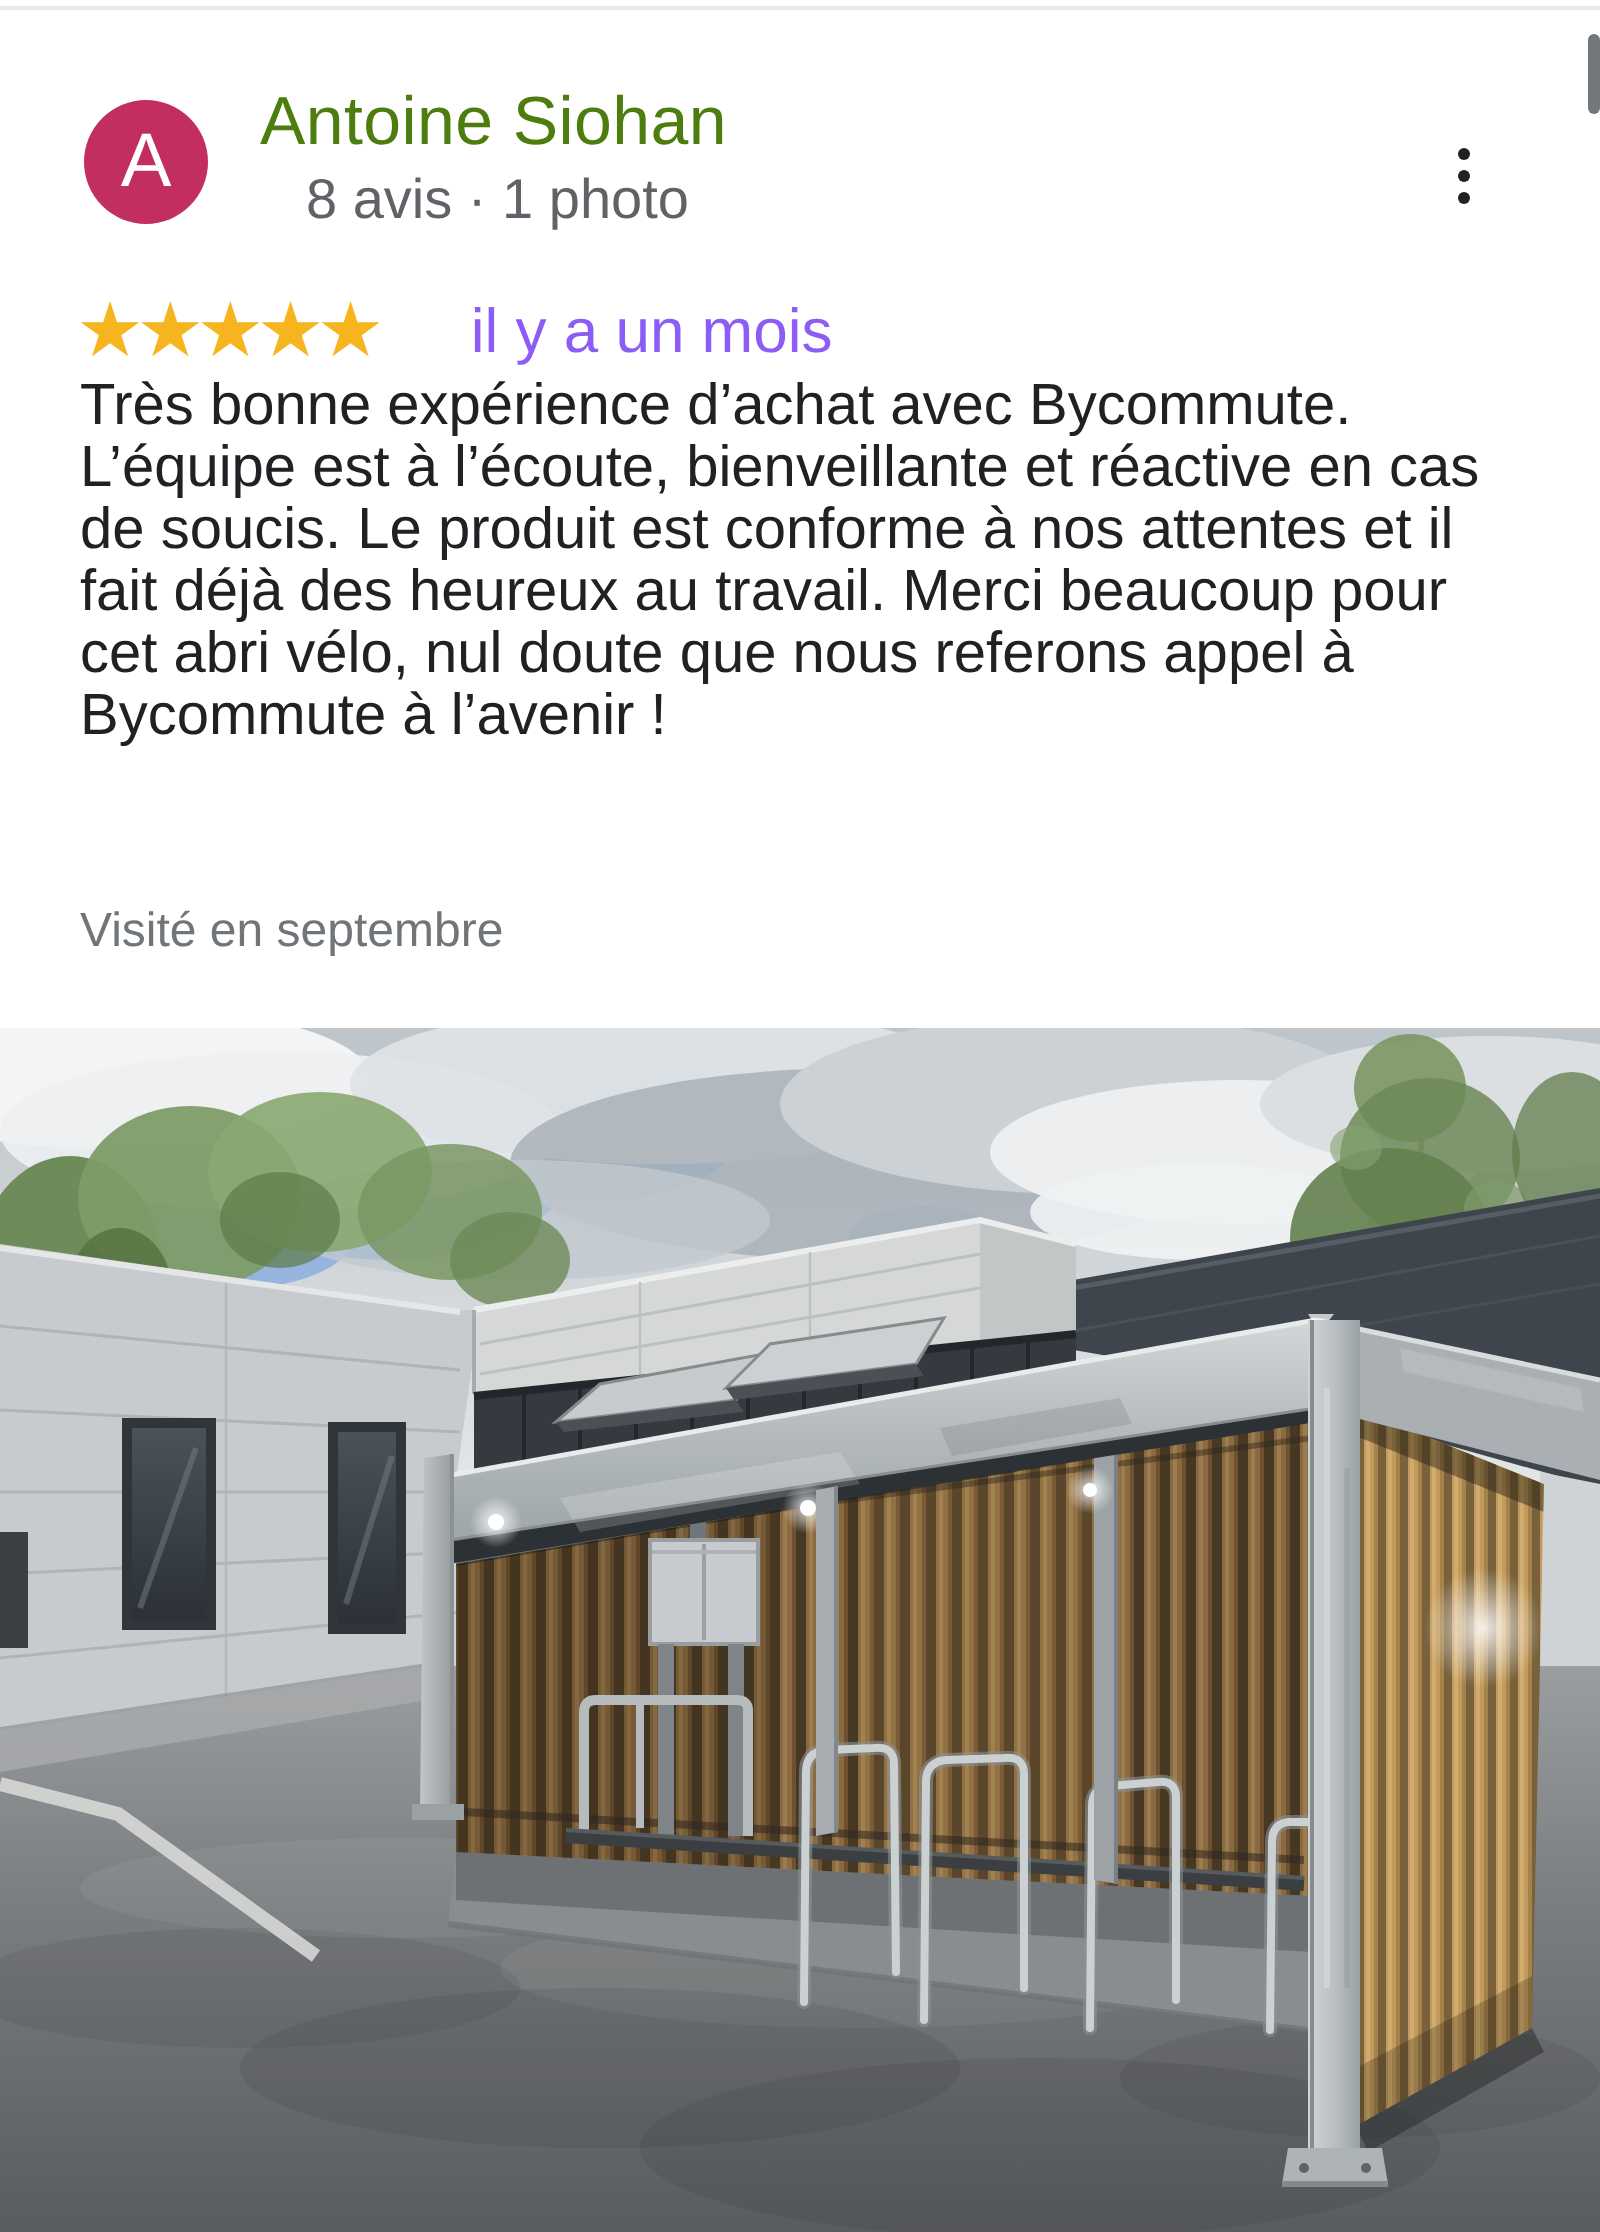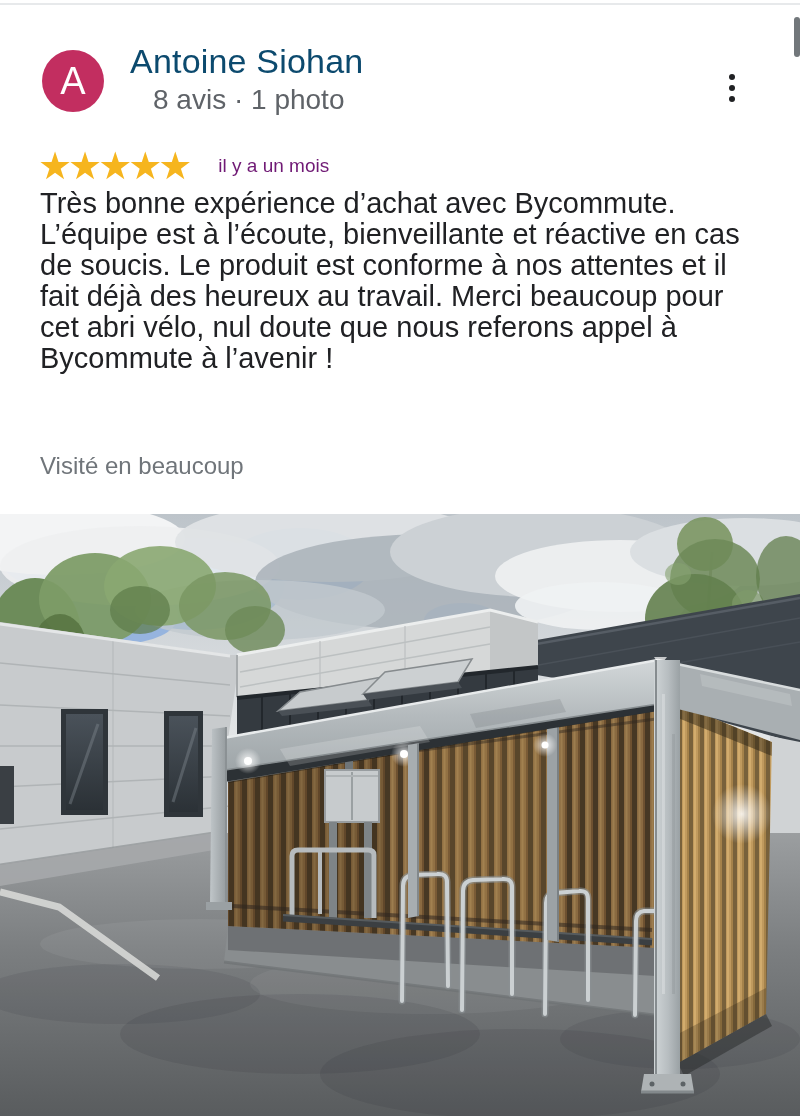--- a/index.html
+++ b/index.html
@@ -7,28 +7,28 @@
     width:800px;height:1116px;position:relative;overflow:hidden;
     background:#ffffff;font-family:"Liberation Sans",sans-serif;
     -webkit-font-smoothing:antialiased;
   }
   .top-divider{position:absolute;left:0;top:3px;width:800px;height:2px;background:#e7e9eb;}
   .scroll-thumb{position:absolute;right:0;top:17px;width:6px;height:40px;background:#72777b;border-radius:3px;}
   .avatar{
     position:absolute;left:42px;top:50px;width:62px;height:62px;border-radius:50%;
     background:#C22E60;color:#fff;font-size:38px;line-height:62px;text-align:center;
   }
-  .reviewer-name{position:absolute;left:130px;top:42px;font-size:34px;color:#0c4a6e;letter-spacing:.2px;}
+  .reviewer-name{position:absolute;left:130px;top:42px;font-size:34px;color:#4d7c0f;letter-spacing:.2px;}
   .reviewer-stats{position:absolute;left:130px;top:84px;font-size:28px;color:#5f6368;margin-left:23px;}
   .kebab{position:absolute;left:722px;top:68px;width:20px;height:40px;cursor:pointer;
     display:flex;flex-direction:column;align-items:center;justify-content:center;gap:5px;}
   .kebab .dot{width:6px;height:6px;border-radius:50%;background:#202124;}
   .rating-row{position:absolute;left:38px;top:144px;height:44px;display:flex;align-items:center;}
   .stars{font-size:38px;color:#F6B51E;letter-spacing:-4px;line-height:40px;}
-  .time-ago{margin-left:30px;font-size:19px;color:#701a75;}
+  .time-ago{margin-left:47px;font-size:31px;color:#8b5cf6;}
   .review-text{position:absolute;left:40px;top:188px;width:724px;font-size:29px;line-height:31px;color:#202124;}
   .visited{position:absolute;left:40px;top:452px;font-size:24px;color:#70757a;}
   .photo-wrap{position:absolute;left:0;top:514px;width:800px;height:602px;background:#cfd4d8;}
   .photo-wrap svg{display:block;}
 </style>
 </head>
 <body>
 
 <div class="top-divider"></div>
 <div class="scroll-thumb"></div>
@@ -42,21 +42,21 @@
   <span class="dot"></span>
   <span class="dot"></span>
 </div>
 
 <div class="rating-row">
   <span class="stars">★★★★★</span>
   <span class="time-ago">il y a un mois</span>
 </div>
 
 <div class="review-text">Très bonne expérience d’achat avec Bycommute. L’équipe est à l’écoute, bienveillante et réactive en cas de soucis. Le produit est conforme à nos attentes et il fait déjà des heureux au travail. Merci beaucoup pour cet abri vélo, nul doute que nous referons appel à Bycommute à l’avenir !</div>
-<div class="visited">Visité en beaucoup</div>
+<div class="visited">Visité en septembre</div>
 
 <div class="photo-wrap" aria-label="Photo de l’avis : abri vélo en bois et acier galvanisé avec arceaux, devant un bâtiment moderne gris">
 <svg width="800" height="602" viewBox="0 0 800 602" xmlns="http://www.w3.org/2000/svg">
   <defs>
     <linearGradient id="skyG" x1="0" y1="0" x2="0" y2="1">
       <stop offset="0" stop-color="#bdc4ca"></stop>
           <stop offset="1" stop-color="#e7e9ea"></stop>
     </linearGradient>
     <linearGradient id="glassG" x1="0" y1="0" x2="0" y2="1">
       <stop offset="0" stop-color="#4a525a"></stop>

